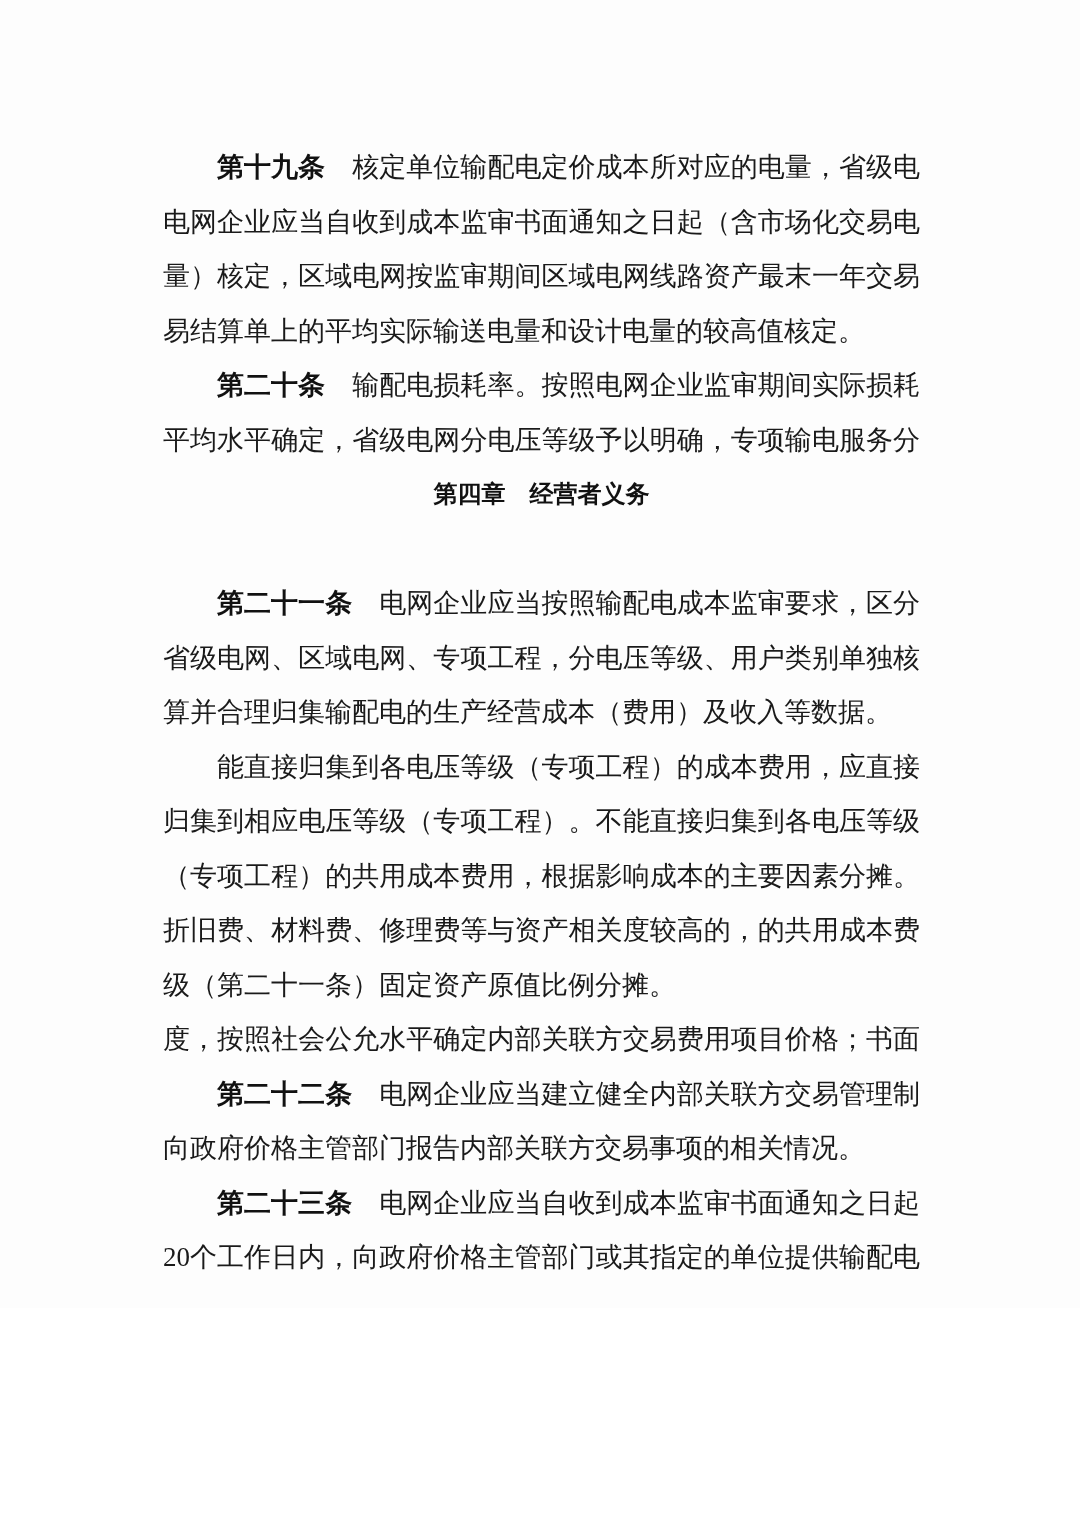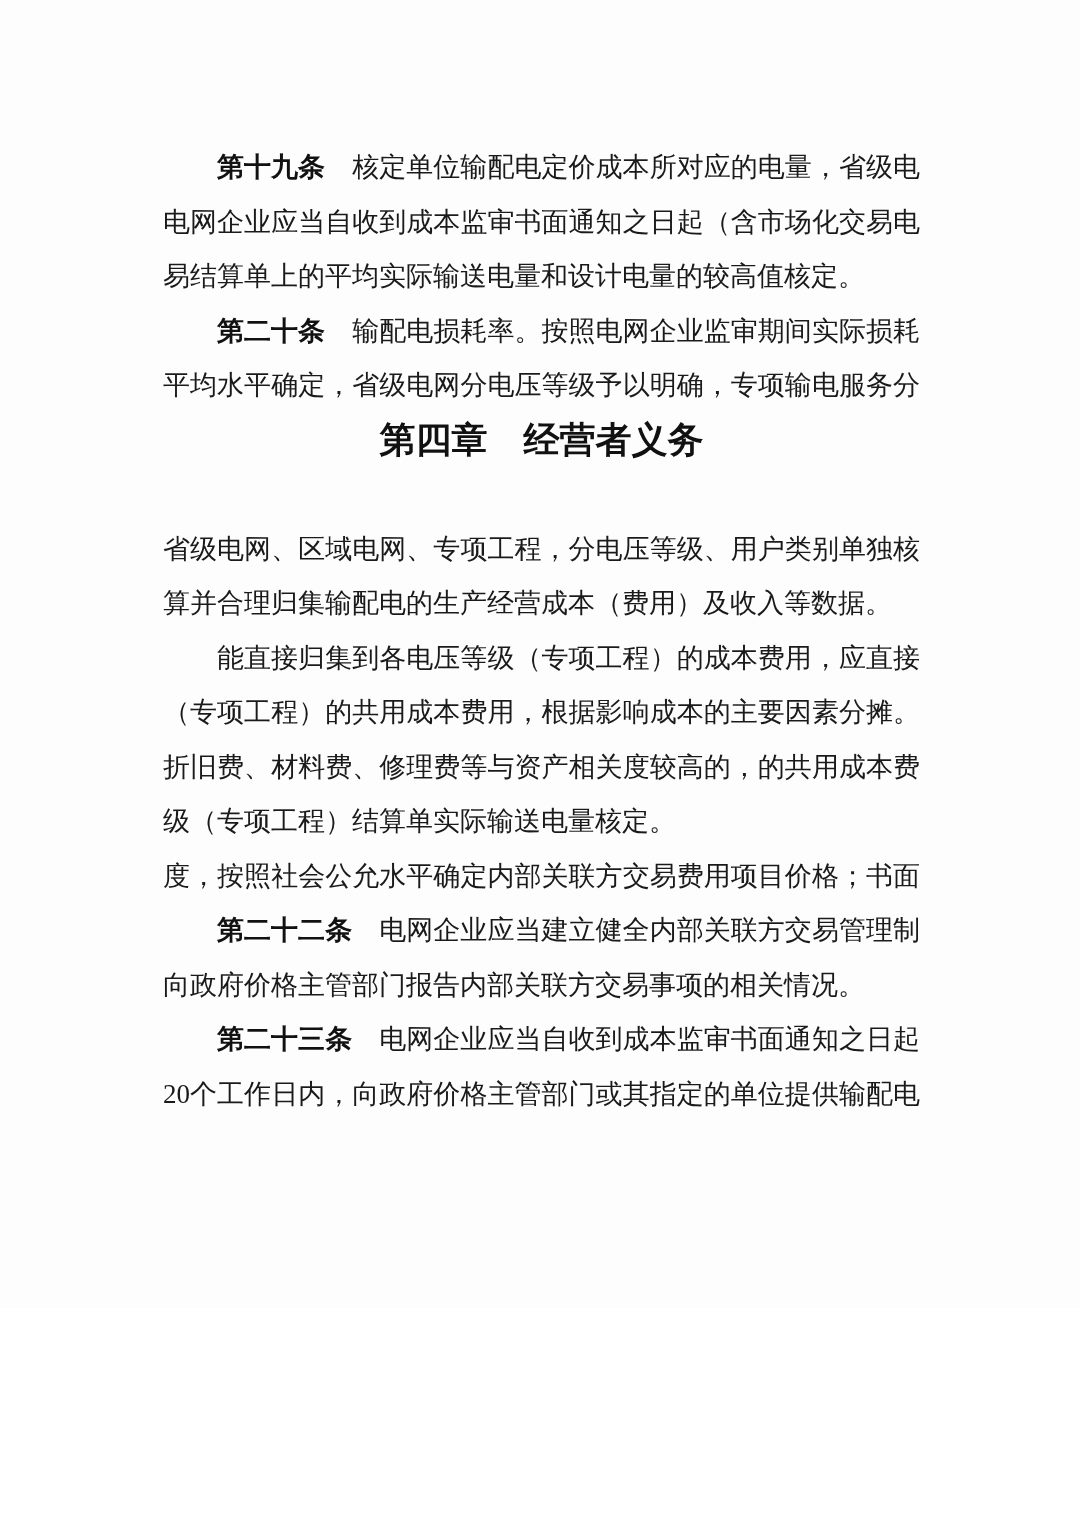--- a/index.html
+++ b/index.html
@@ -43,21 +43,21 @@
   }
   .article-no {
     font-family: "Liberation Sans", "DejaVu Sans", sans-serif;
     font-weight: 700;
     color: #111;
   }
   .chapter-heading {
     height: 54.5px;
     line-height: 54.5px;
     margin-bottom: 54.5px;
-    font-size: 36px;
+    font-size: 24px;
     font-weight: 700;
     font-family: "Liberation Sans", "DejaVu Sans", sans-serif;
     text-align: center;
     text-align-last: center;
     color: #111;
   }
   .page-number {
     position: absolute;
     top: 1398px;
     left: 0;
@@ -68,36 +68,39 @@
   }
 </style>
 </head>
 <body>
 
 <div class="page">
   <div class="text-block" id="doc-body">
       <div class="para">
         <div class="line indent"><span class="article-no">第十九条</span><span>　核定单位输配电定价成本所对应的电量，省级电</span></div>
         <div class="line"><span>电网企业应当自收到成本监审书面通知之日起（含市场化交易电</span></div>
+        <div class="line"><span>量）核定，区域电网按监审期间区域电网线路资产最末一年交易</span></div>
         <div class="line last"><span>易结算单上的平均实际输送电量和设计电量的较高值核定。</span></div>
       </div>
       <div class="para">
         <div class="line indent"><span class="article-no">第二十条</span><span>　输配电损耗率。按照电网企业监审期间实际损耗</span></div>
         <div class="line"><span>平均水平确定，省级电网分电压等级予以明确，专项输电服务分</span></div>
       </div>
       <div class="chapter-heading">第四章　经营者义务</div>
       <div class="para">
+        <div class="line indent"><span class="article-no">第二十一条</span><span>　电网企业应当按照输配电成本监审要求，区分</span></div>
         <div class="line"><span>省级电网、区域电网、专项工程，分电压等级、用户类别单独核</span></div>
         <div class="line last"><span>算并合理归集输配电的生产经营成本（费用）及收入等数据。</span></div>
       </div>
       <div class="para">
         <div class="line indent"><span>能直接归集到各电压等级（专项工程）的成本费用，应直接</span></div>
+        <div class="line"><span>归集到相应电压等级（专项工程）。不能直接归集到各电压等级</span></div>
         <div class="line"><span>（专项工程）的共用成本费用，根据影响成本的主要因素分摊。</span></div>
         <div class="line"><span>折旧费、材料费、修理费等与资产相关度较高的，的共用成本费用</span></div>
-        <div class="line last"><span>级（专项工程）结算单实际输送电量核定。</span></div>
+        <div class="line last"><span>级（第二十一条）固定资产原值比例分摊。</span></div>
       </div>
       <div class="para">
         <div class="line"><span>度，按照社会公允水平确定内部关联方交易费用项目价格；书面</span></div>
         <div class="line indent"><span class="article-no">第二十二条</span><span>　电网企业应当建立健全内部关联方交易管理制</span></div>
         <div class="line last"><span>向政府价格主管部门报告内部关联方交易事项的相关情况。</span></div>
       </div>
       <div class="para">
         <div class="line indent"><span class="article-no">第二十三条</span><span>　电网企业应当自收到成本监审书面通知之日起</span></div>
         <div class="line"><span>20个工作日内，向政府价格主管部门或其指定的单位提供输配电</span></div>
       </div>

